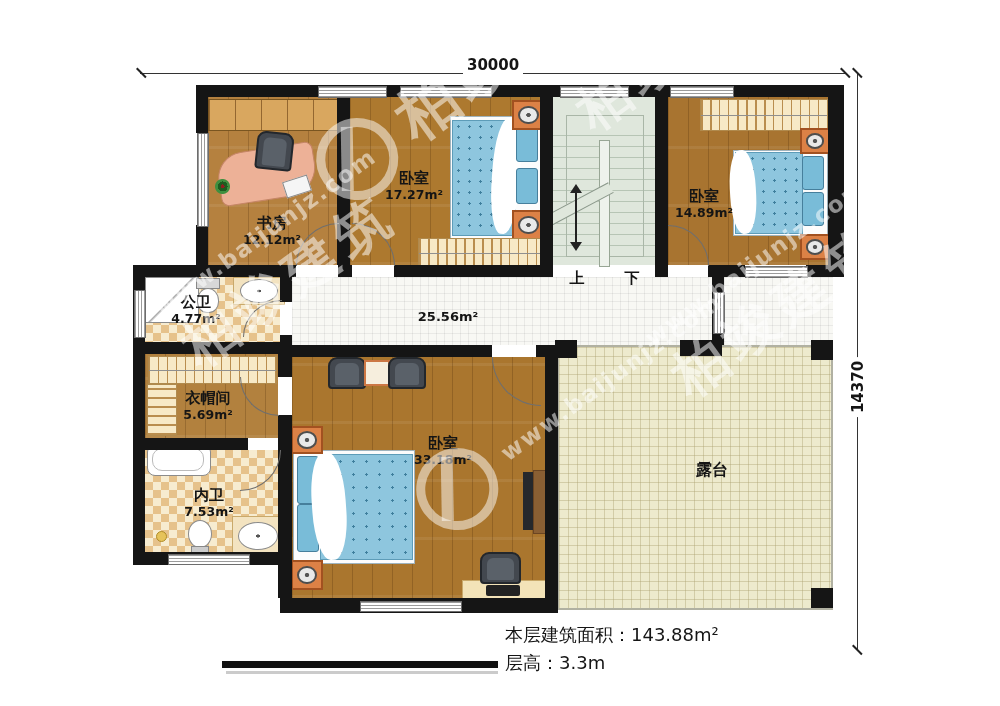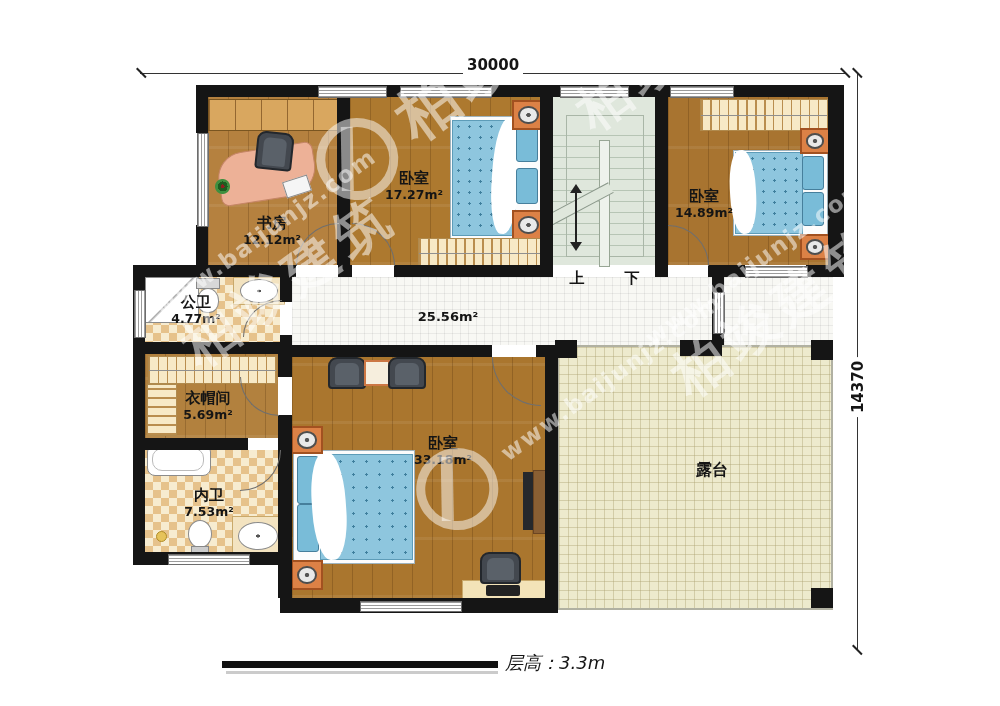--- a/index.html
+++ b/index.html
@@ -292,17 +292,20 @@
   <div class="tick" style="left:135px;top:72px;"></div>
   <div class="tick" style="left:839px;top:72px;"></div>
   <div class="dimtext" style="left:463px;top:56px;">30000</div>
   <div class="dimline" style="left:857px;top:73px;width:1px;height:577px;"></div>
   <div class="tick" style="left:851px;top:72px;"></div>
   <div class="tick" style="left:851px;top:649px;"></div>
   <div class="dimtext" style="left:828px;top:378px;transform:rotate(-90deg);transform-origin:center;">14370</div>
 
   <div class="title-bar" style="left:222px;top:661px;width:276px;height:7px;"></div>
   <div class="title-bar2" style="left:226px;top:671px;width:272px;height:3px;"></div>
-  <div class="title-sub" style="left:505px;top:651px;font-style:italic;">
+  <div class="title-sub" style="left:505px;top:623px;">
+    <span>本层建筑面积：</span><span>143.88m²</span>
+  </div>
+  <div class="title-sub" style="left:505px;top:651px;">
     <span>层高：</span><span>3.3m</span>
   </div>
 
 </div>
 
 </body></html>

